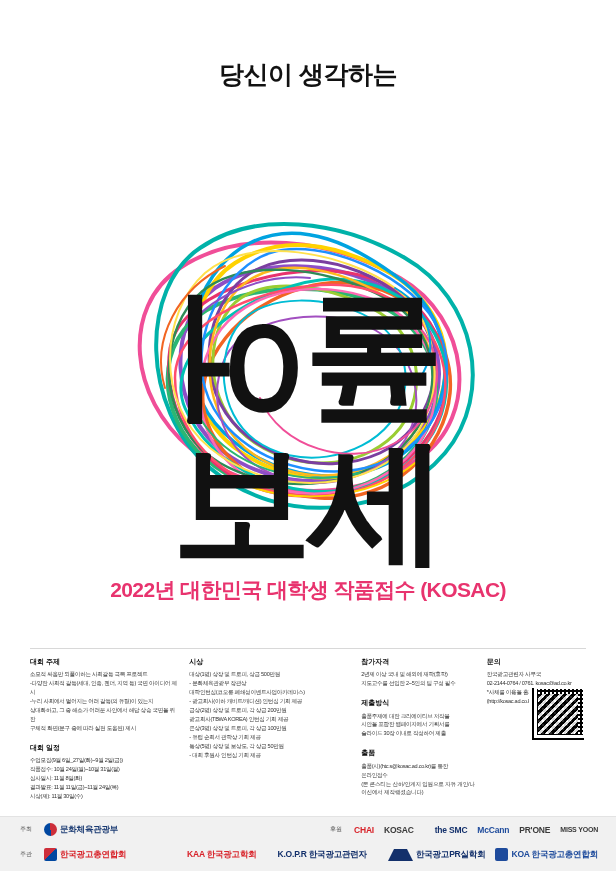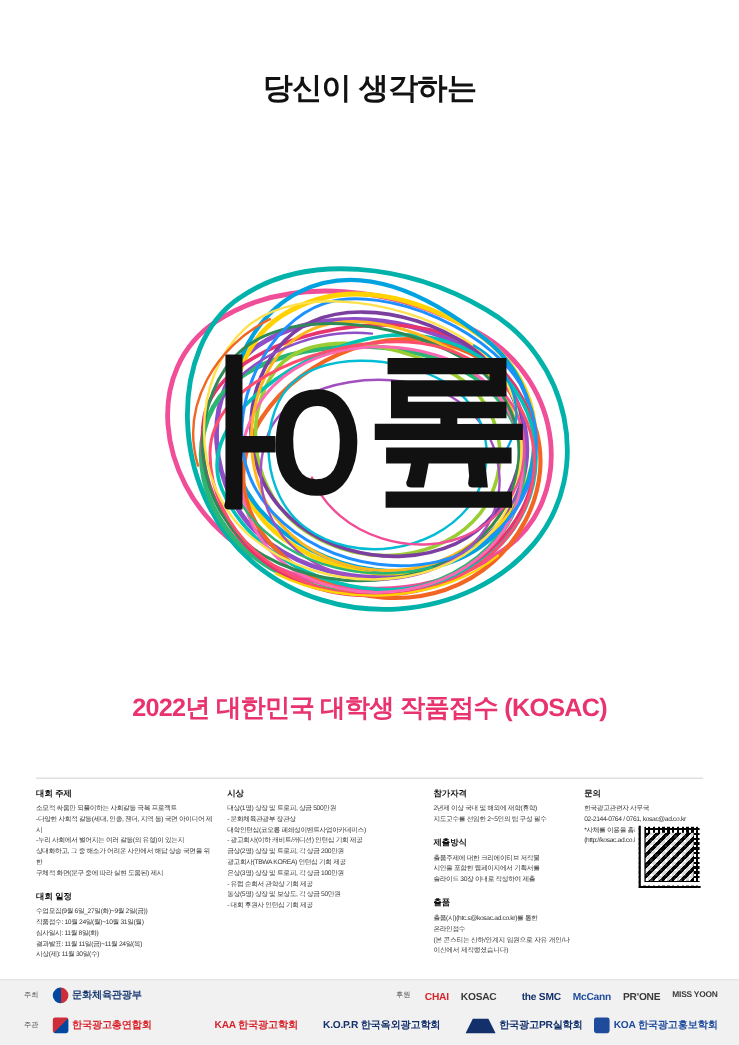--- a/index.html
+++ b/index.html
@@ -274,20 +274,21 @@
         <path d="M260 250 C280 300 350 320 395 295 C440 270 450 215 420 180" stroke="#f04e98" stroke-width="2"></path>
         <path d="M200 270 C230 320 300 340 360 325" stroke="#2bb673" stroke-width="2"></path>
         <path d="M185 185 C205 150 260 125 310 130" stroke="#8e4ec6" stroke-width="2"></path>
         <path d="M420 230 C440 200 430 160 395 140" stroke="#00a3e0" stroke-width="2"></path>
         <path d="M230 330 C290 360 370 352 415 315" stroke="#ffd200" stroke-width="2"></path>
         <path d="M165 240 C150 190 180 140 225 118" stroke="#f26522" stroke-width="2"></path>
       </g>
     </svg>
     <div class="big-word">
       <span class="w1">풀어</span>
+      <span class="w2">보세</span>
     </div>
   </div>
 
   <div class="subtitle">2022년 대한민국 대학생 작품접수 (KOSAC)</div>
 
   <div class="divider"></div>
 
   <div class="info">
 
     <div class="col c1">
@@ -381,27 +382,27 @@
       <span class="f-label">주관</span>
       <span class="logo red">
         <span class="mark sq"></span>
         <span>한국광고총연합회</span>
       </span>
       <span class="spacer"></span>
       <span class="logo red">
         <span>KAA 한국광고학회</span>
       </span>
       <span class="logo navy">
-        <span>K.O.P.R 한국옥외광고학회</span>
+        <span>K.O.P.R 한국광고관련자</span>
       </span>
       <span class="logo navy">
         <span class="mark tri"></span>
         <span>한국광고PR실학회</span>
       </span>
       <span class="logo blue">
         <span class="mark box"></span>
-        <span>KOA 한국광고홍보학회</span>
+        <span>KOA 한국광고총연합회</span>
       </span>
     </div>
 
   </div>
 
 </div>
 
 </body></html>

